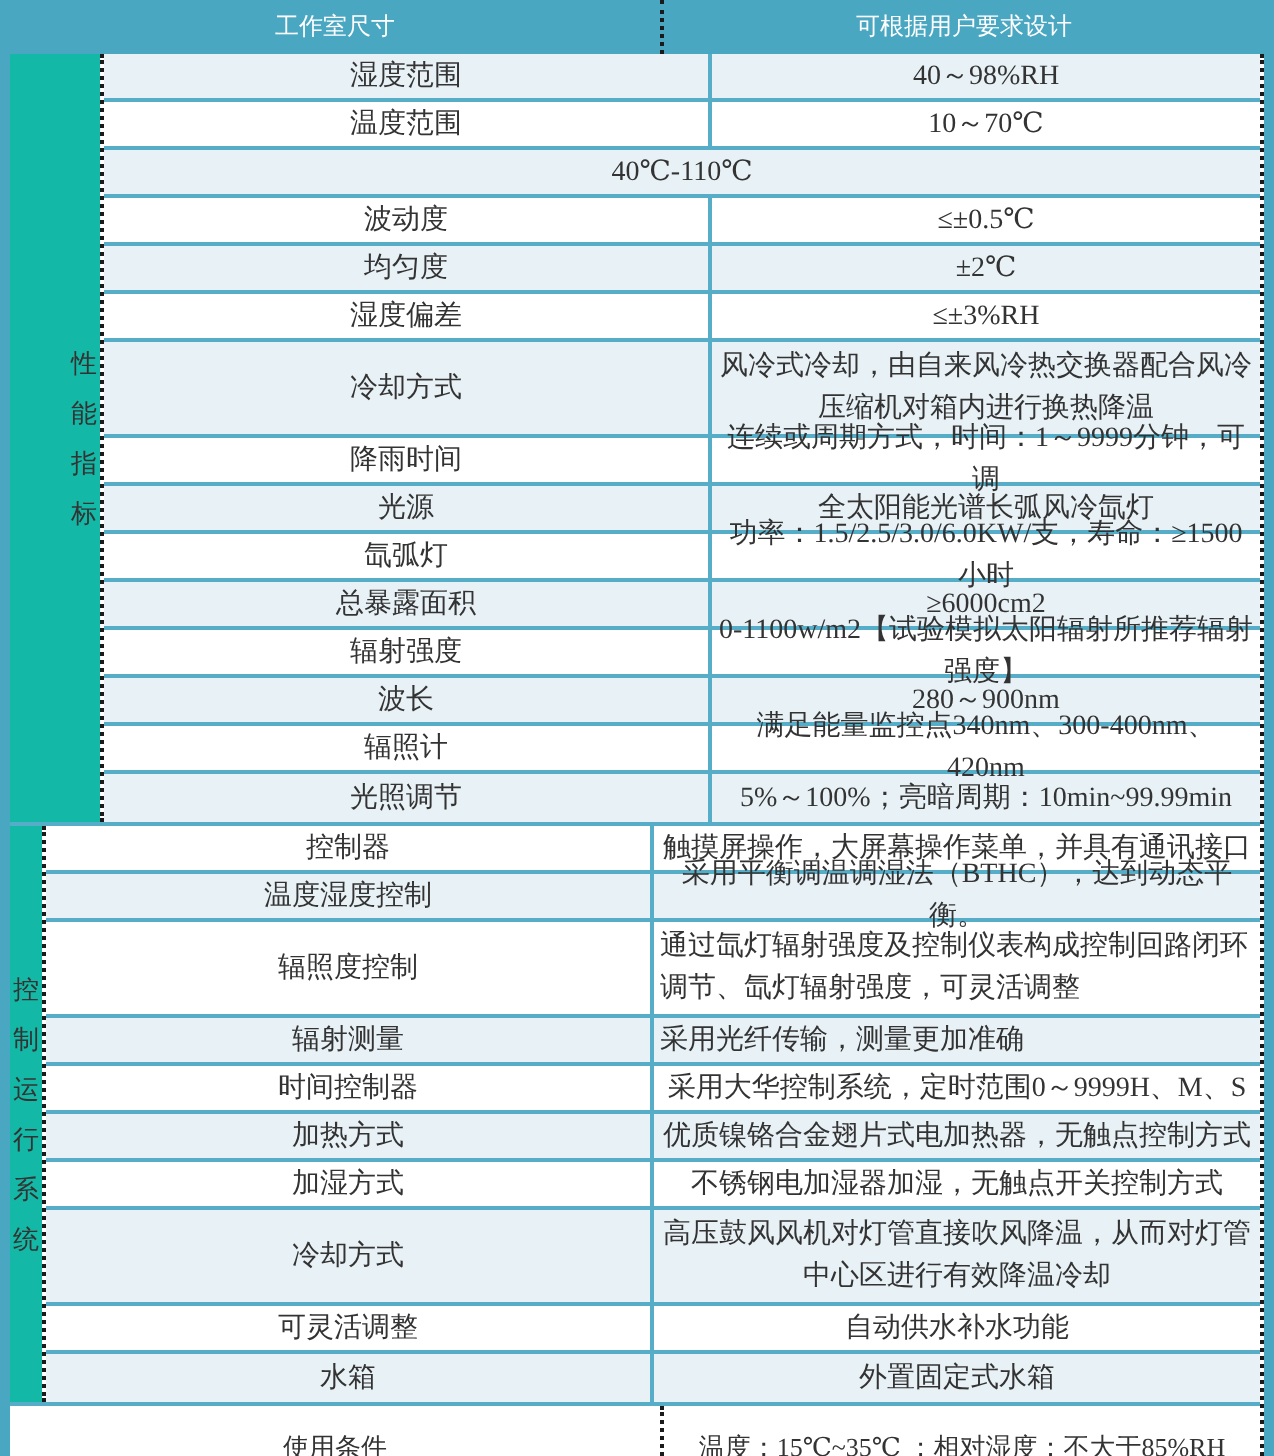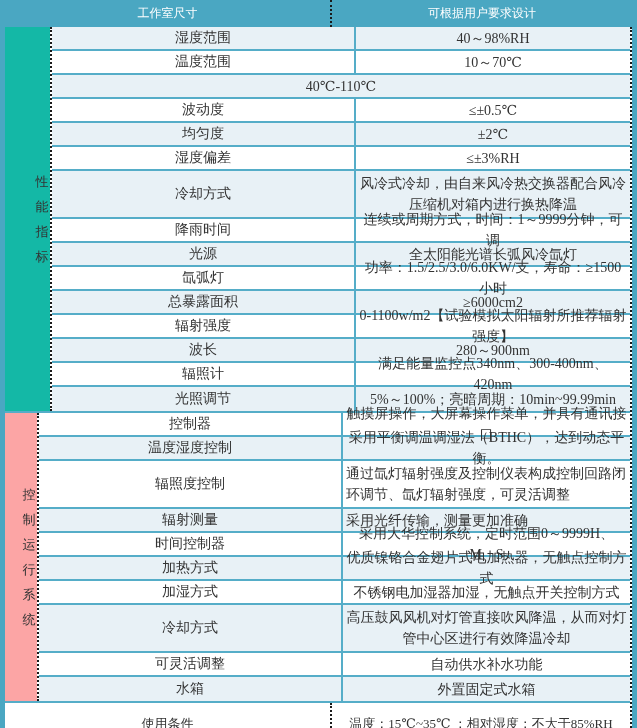--- a/index.html
+++ b/index.html
@@ -35,21 +35,21 @@
   .group + .group{border-top:2px solid var(--sep);}
   .group-label{
     width:16px;display:flex;align-items:center;justify-content:center;
     font-size:13px;
   }
   .group-label span{
     display:block;width:14px;word-break:break-all;
     line-height:25px;text-align:center;
   }
   .group.g0 .group-label{background:#14b8a6;padding-left:29px;}
-  .group.g1 .group-label{background:#fca5a5;padding-left:16px;}
+  .group.g1 .group-label{background:#14b8a6;}
   .group-rows{flex:1;border-left:2px dotted var(--dot);min-width:0;}
   .row{
     display:flex;box-sizing:border-box;height:24px;
     border-bottom:2px solid var(--sep);
     font-size:14px;
   }
   .row:last-child{border-bottom:none;}
   .row.tall{height:48px;justify-content:flex-end;}
   .row.light{background:var(--row-light);}
   .row.white{background:var(--row-white);}

